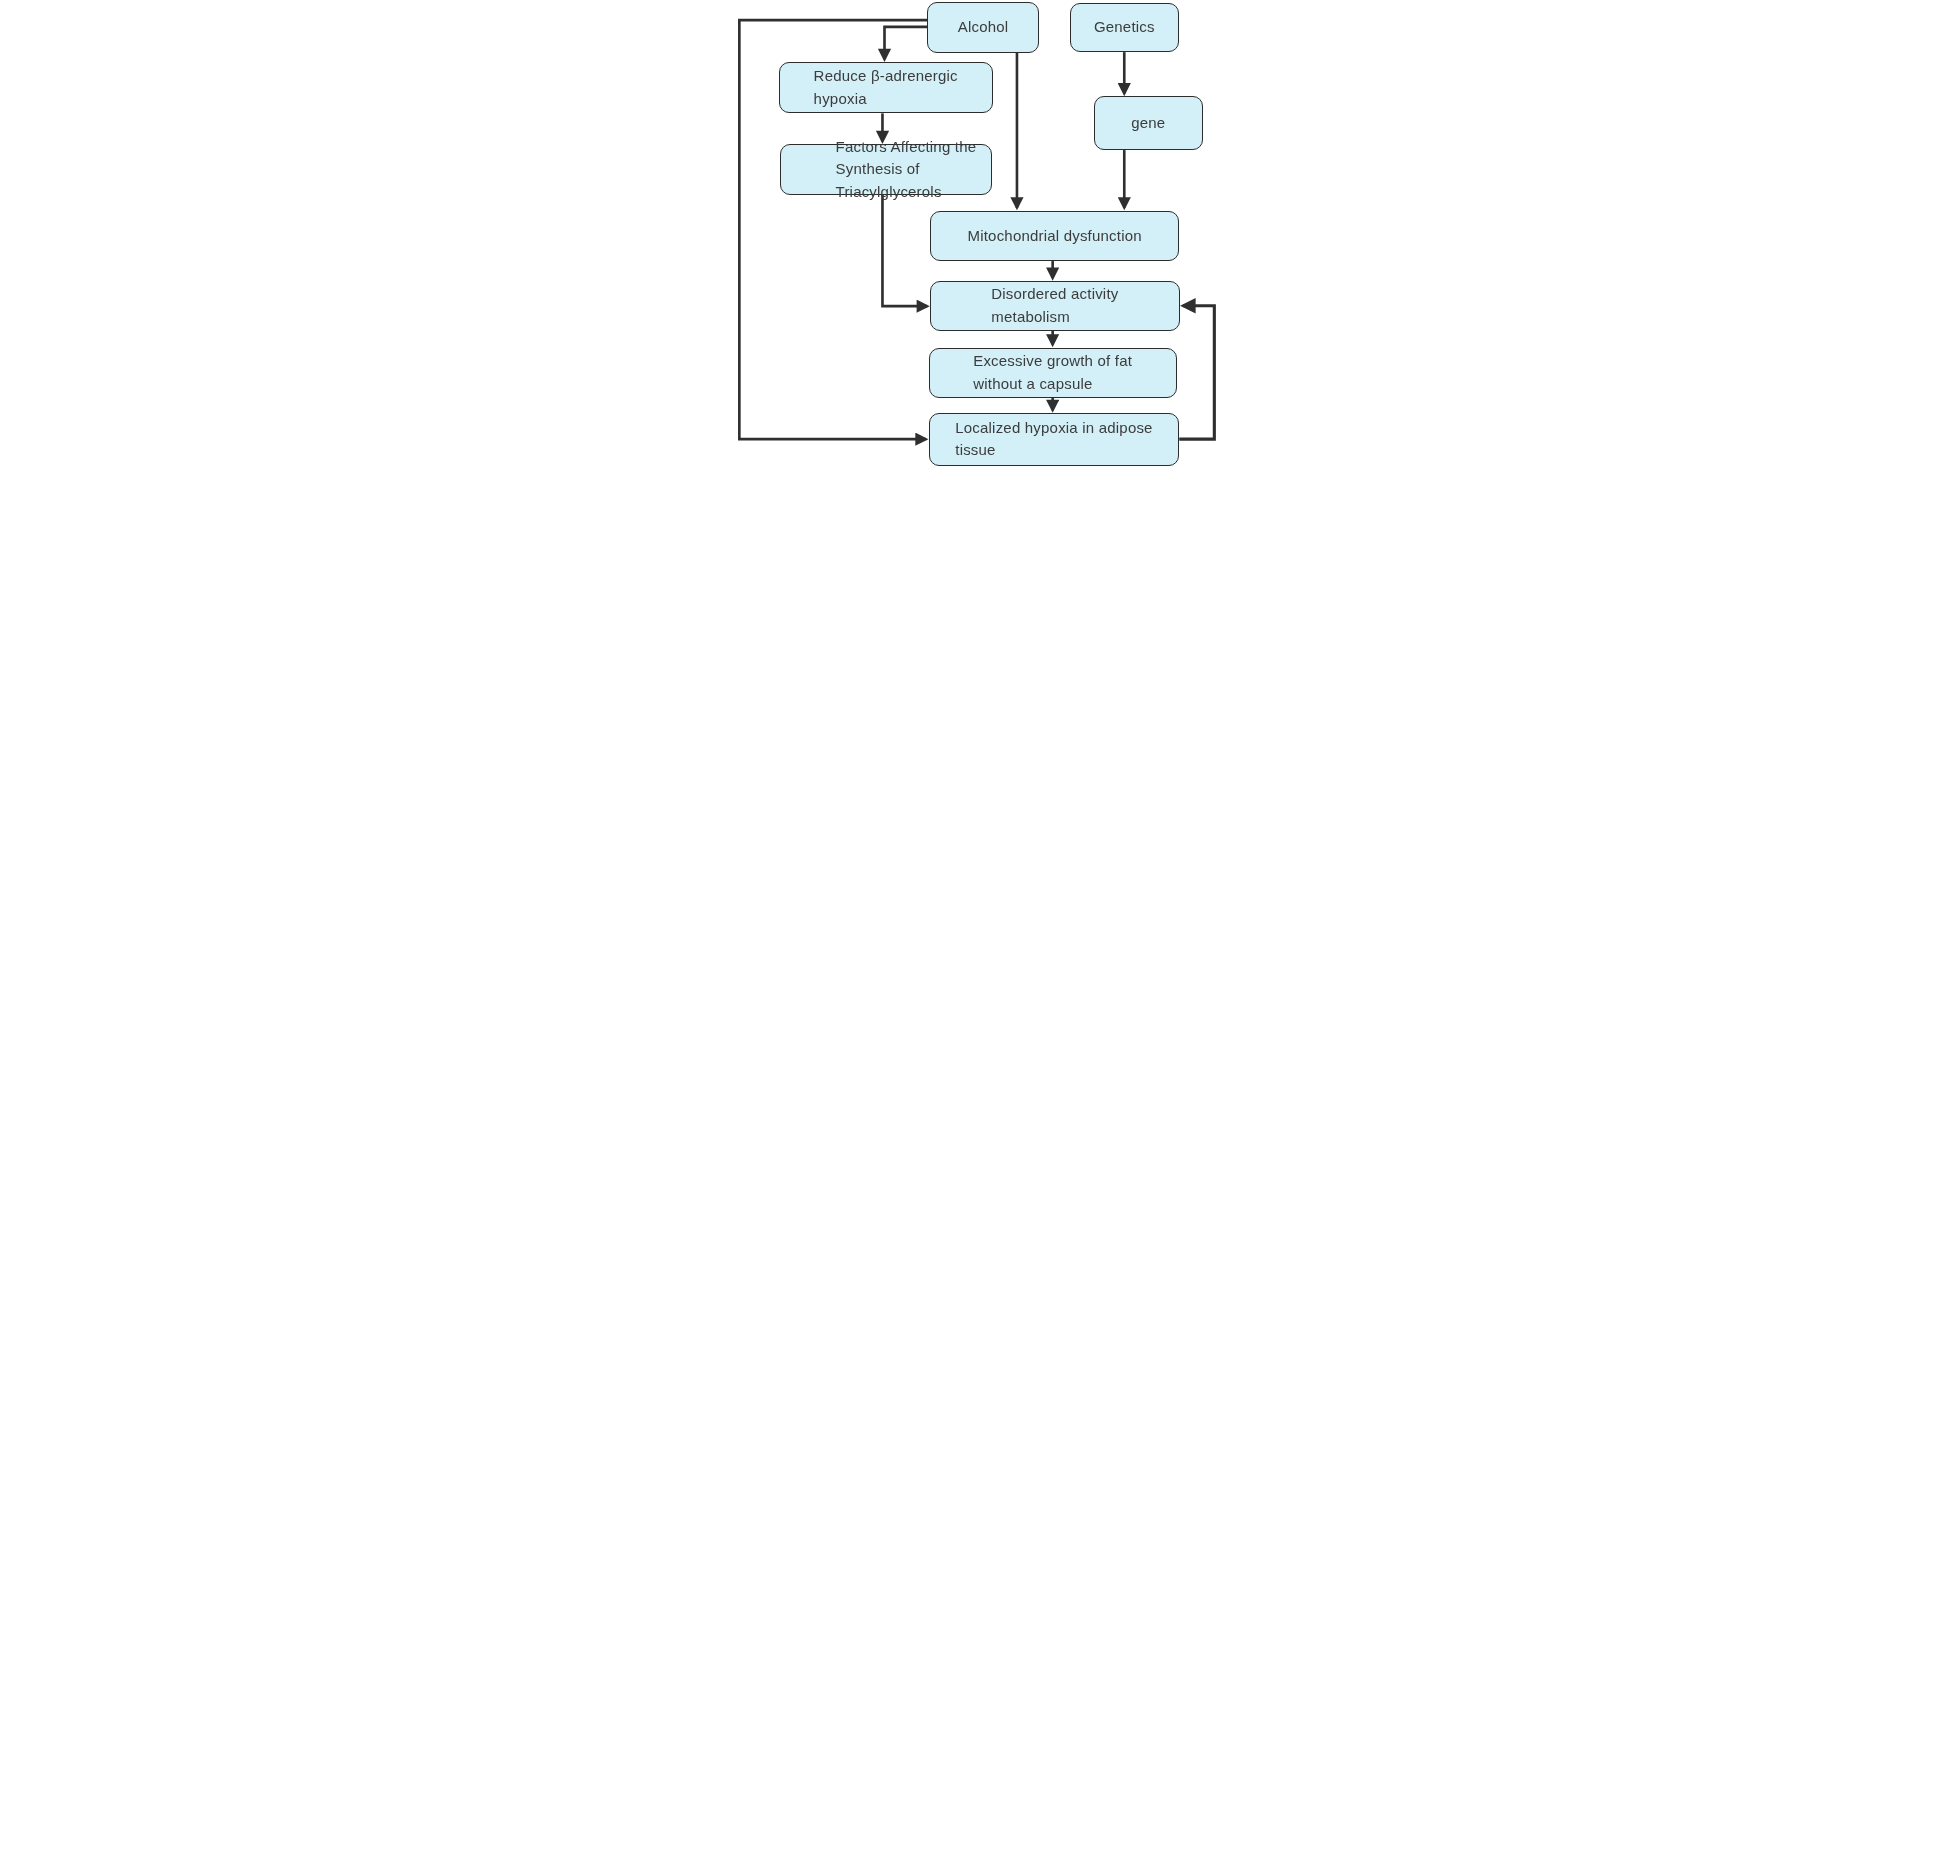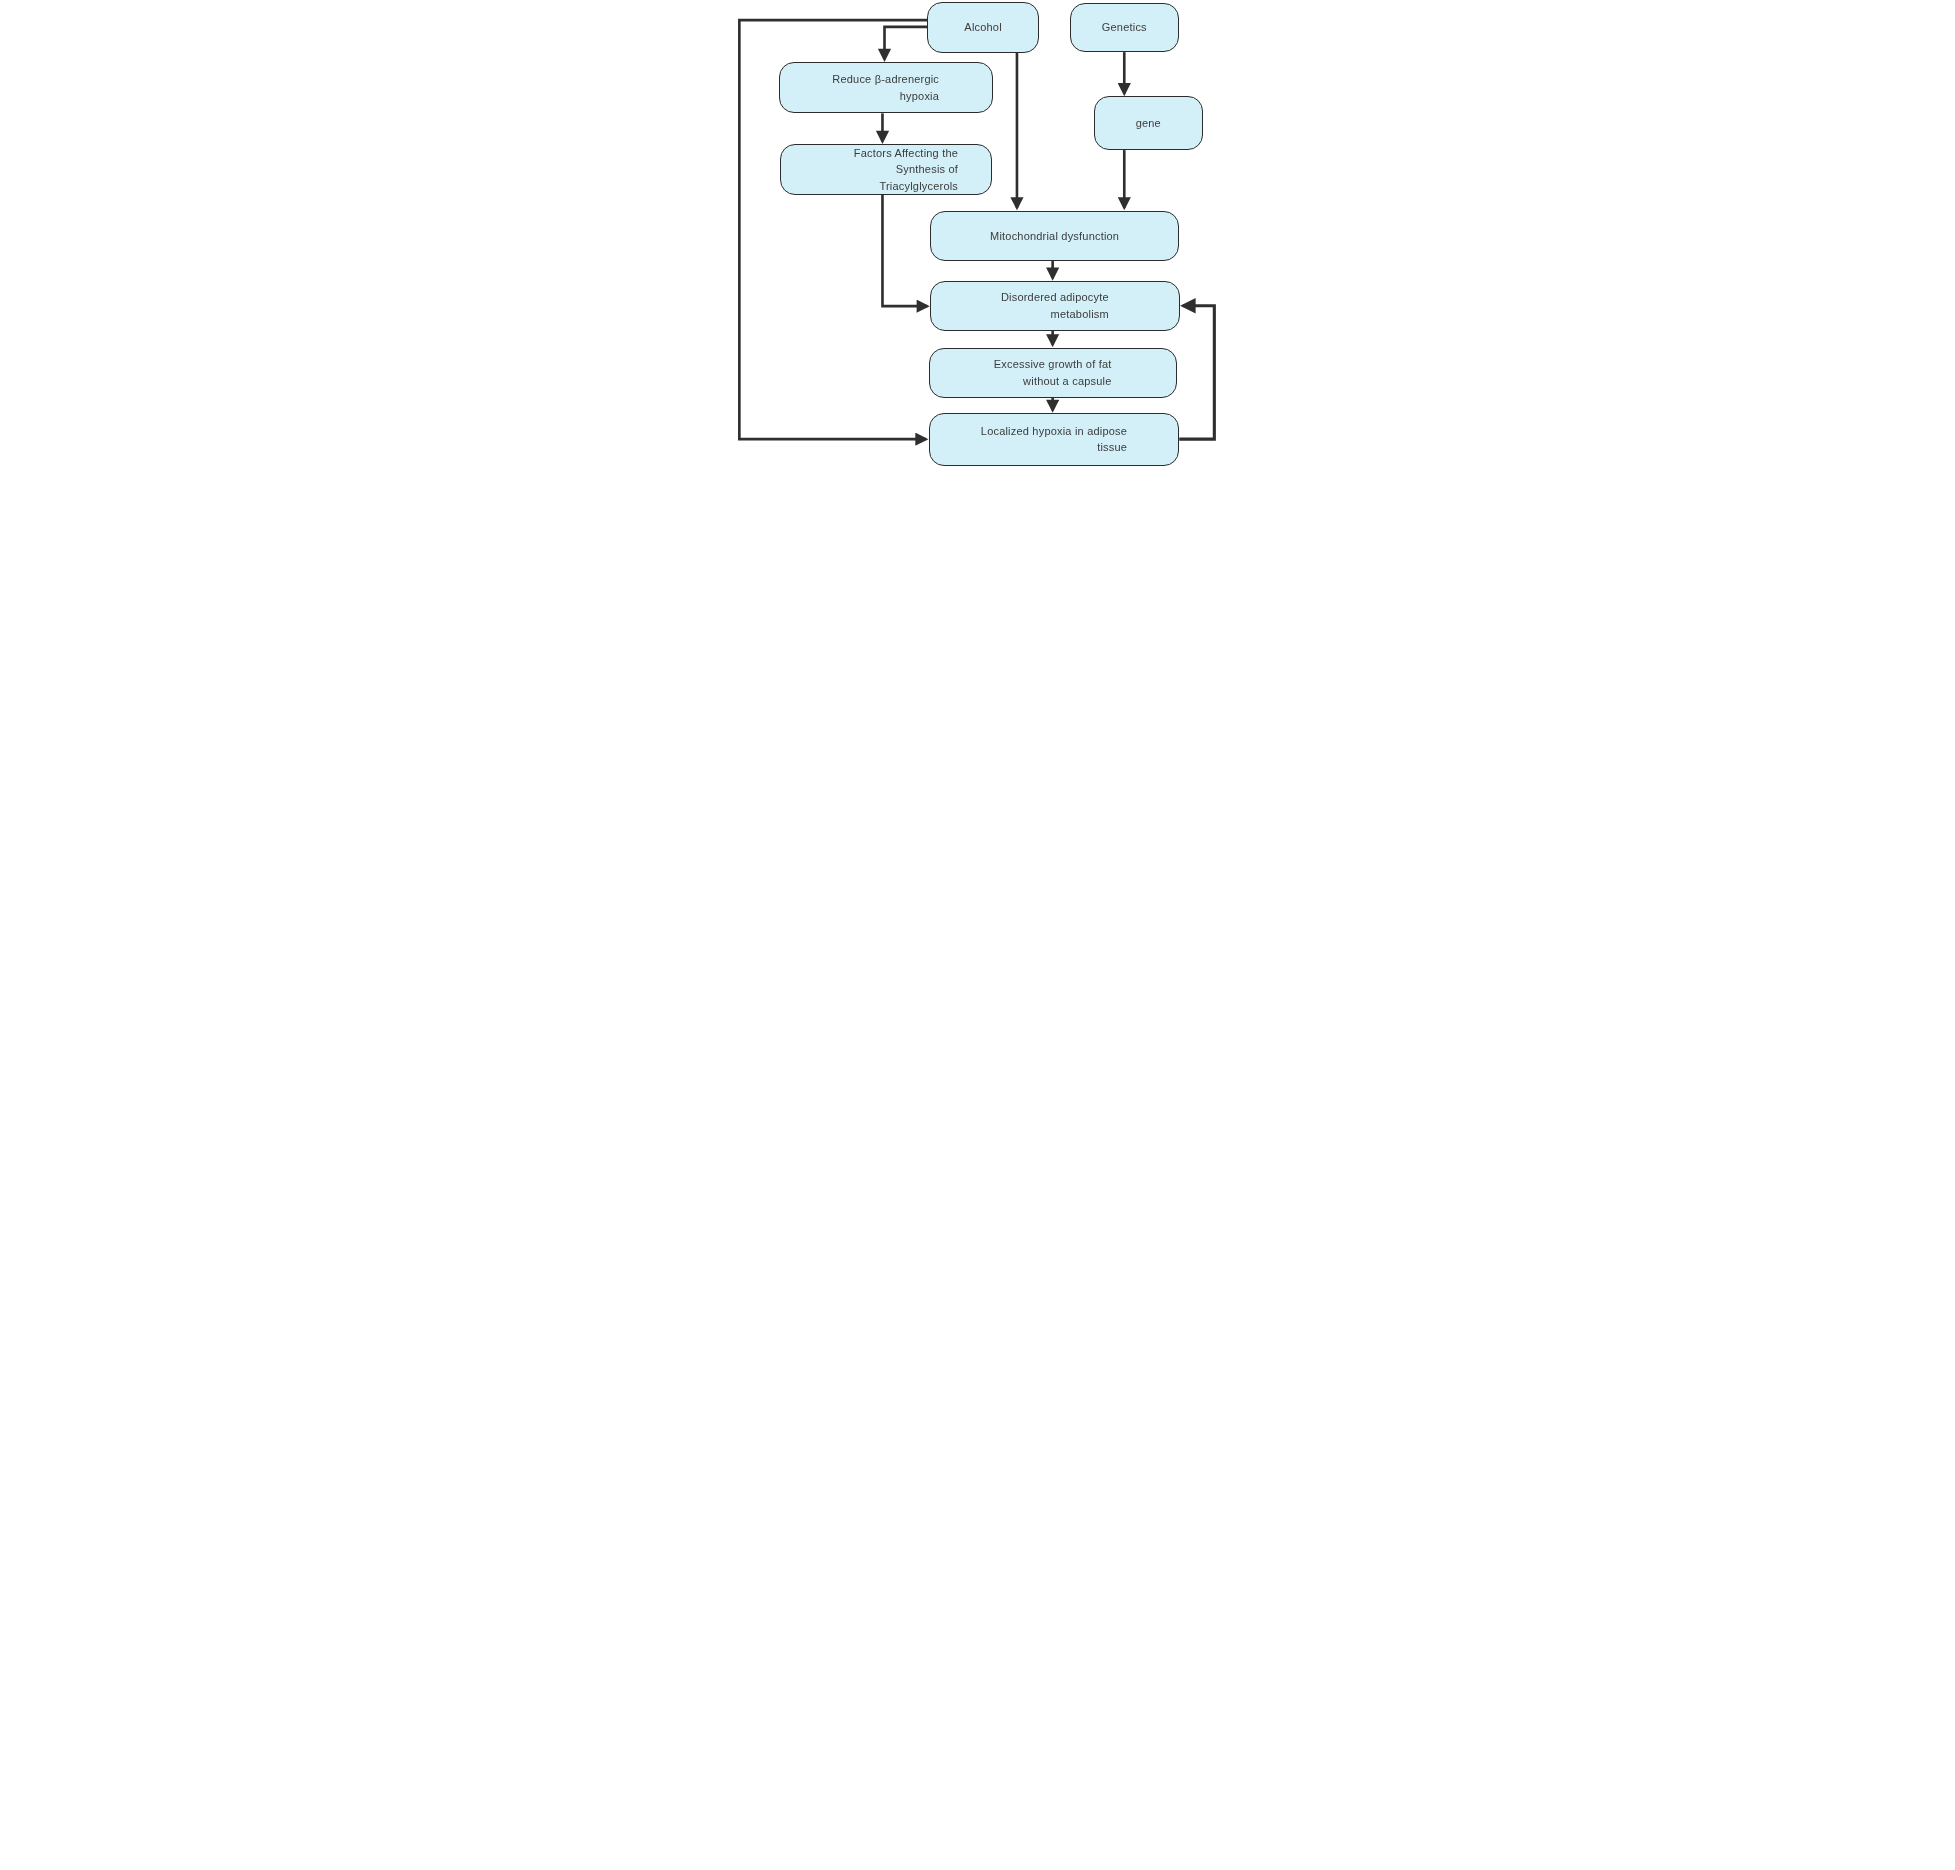--- a/index.html
+++ b/index.html
@@ -23,25 +23,25 @@
     height: 100%;
   }
   .node {
     position: absolute;
     box-sizing: border-box;
     display: flex;
     align-items: center;
     justify-content: center;
     background: #d3eff7;
     border: 1.7px solid #2c2c2c;
-    border-radius: 15px;
+    border-radius: 10px;
     color: #3c3c3c;
-    font-size: 11px;
+    font-size: 15px;
     line-height: 1.5;
-    text-align: right;
+    text-align: left;
     white-space: pre-line;
     letter-spacing: 0.2px;
     padding: 1px 3.8px;
     z-index: 2;
   }
   
   .n-alcohol       { left: 39.77%; top: 0.46%;  width: 22.75%; height: 10.81%; }
   .n-genetics      { left: 68.85%; top: 0.67%;  width: 22.34%; height: 10.50%; }
   .n-reduce        { left: 9.31%;  top: 13.32%; width: 43.84%; height: 10.96%; }
   .n-gene          { left: 68.85%; top: 20.64%; width: 22.34%; height: 11.50%; margin-left: 24px; }
@@ -85,21 +85,21 @@
 hypoxia</div>
 
   <div class="node n-gene">gene</div>
 
   <div class="node n-factors">Factors Affecting the
 Synthesis of
 Triacylglycerols</div>
 
   <div class="node n-mitochondrial">Mitochondrial dysfunction</div>
 
-  <div class="node n-disordered">Disordered adipocyte
+  <div class="node n-disordered">Disordered activity
 metabolism</div>
 
   <div class="node n-excessive">Excessive growth of fat
 without a capsule</div>
 
   <div class="node n-localized">Localized hypoxia in adipose
 tissue</div>
 
 </div>
 

